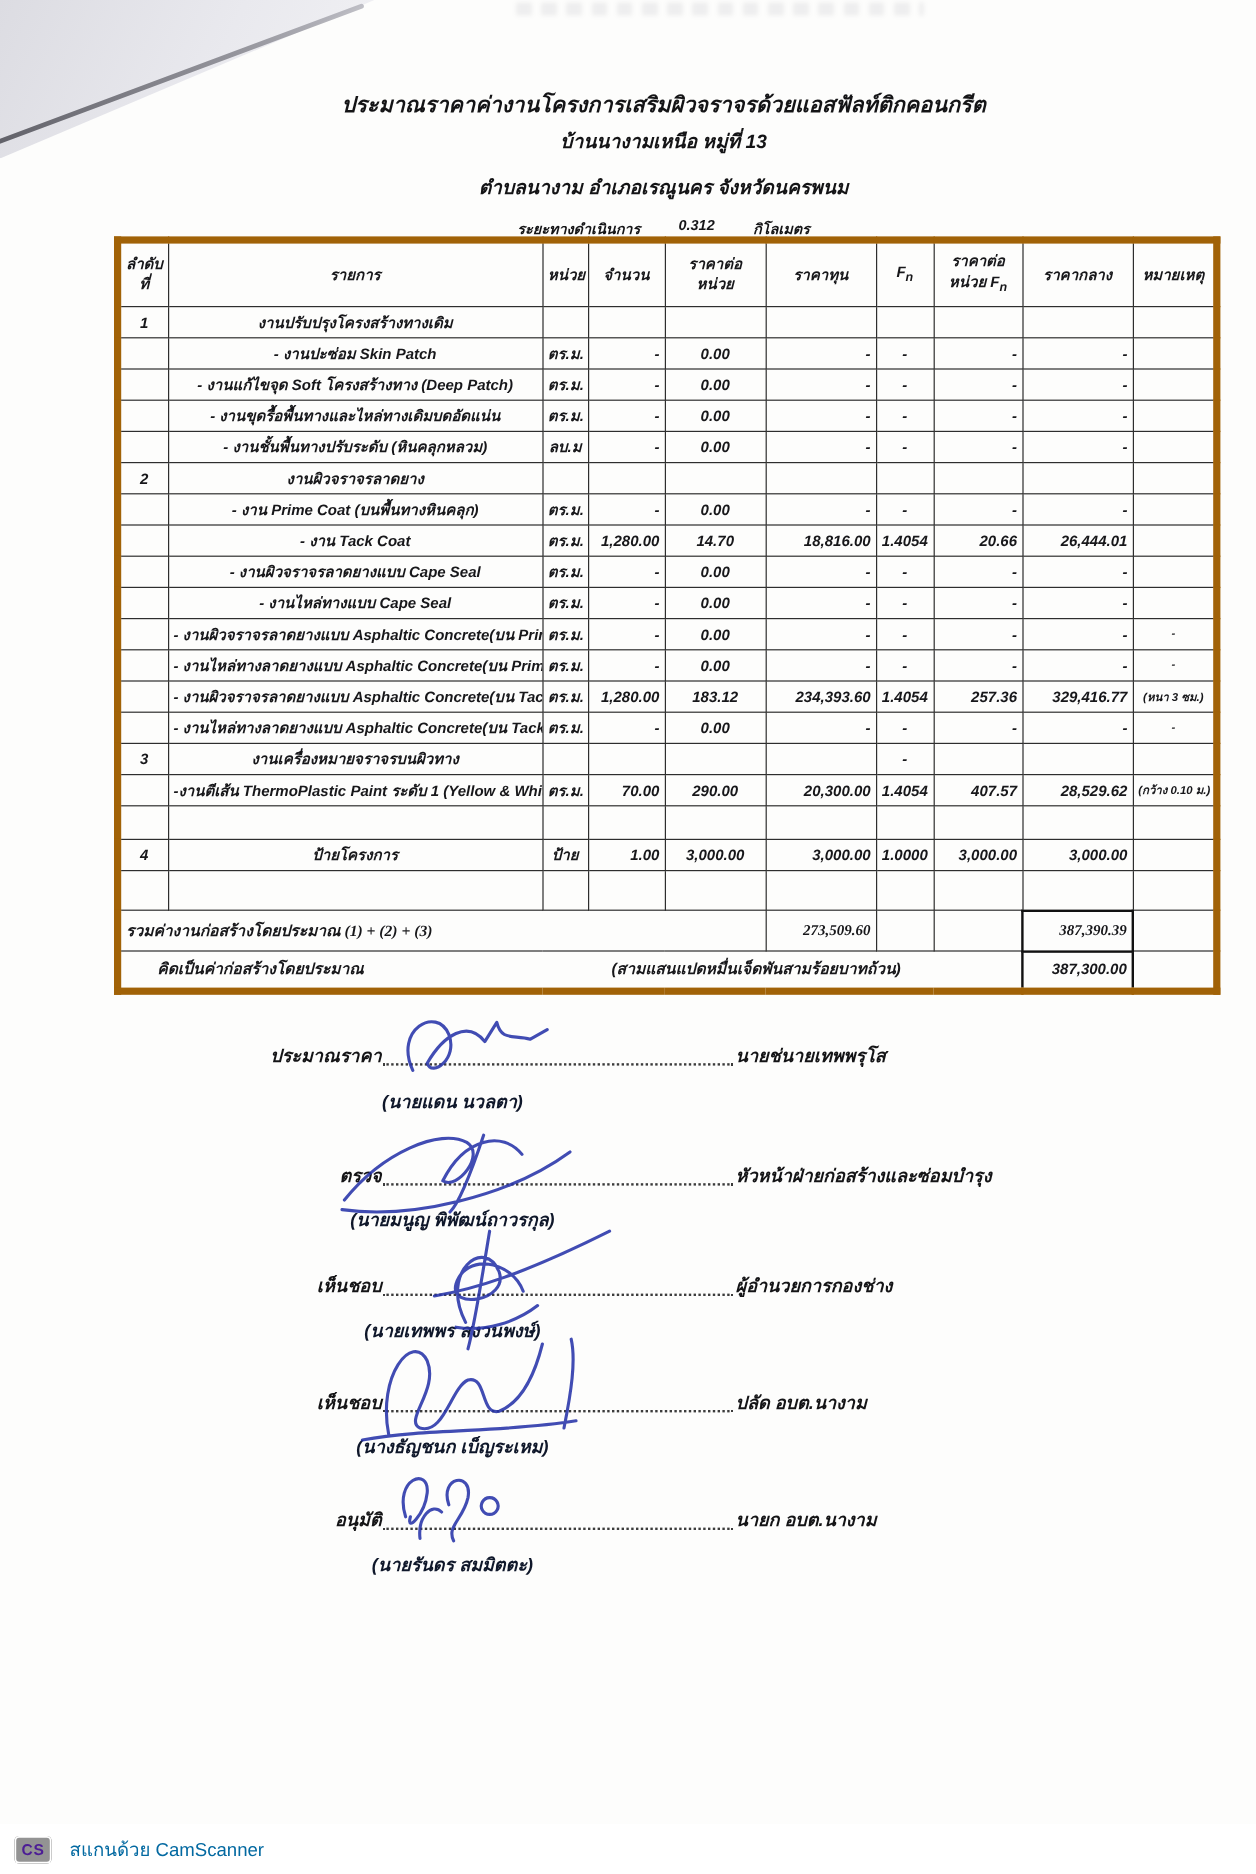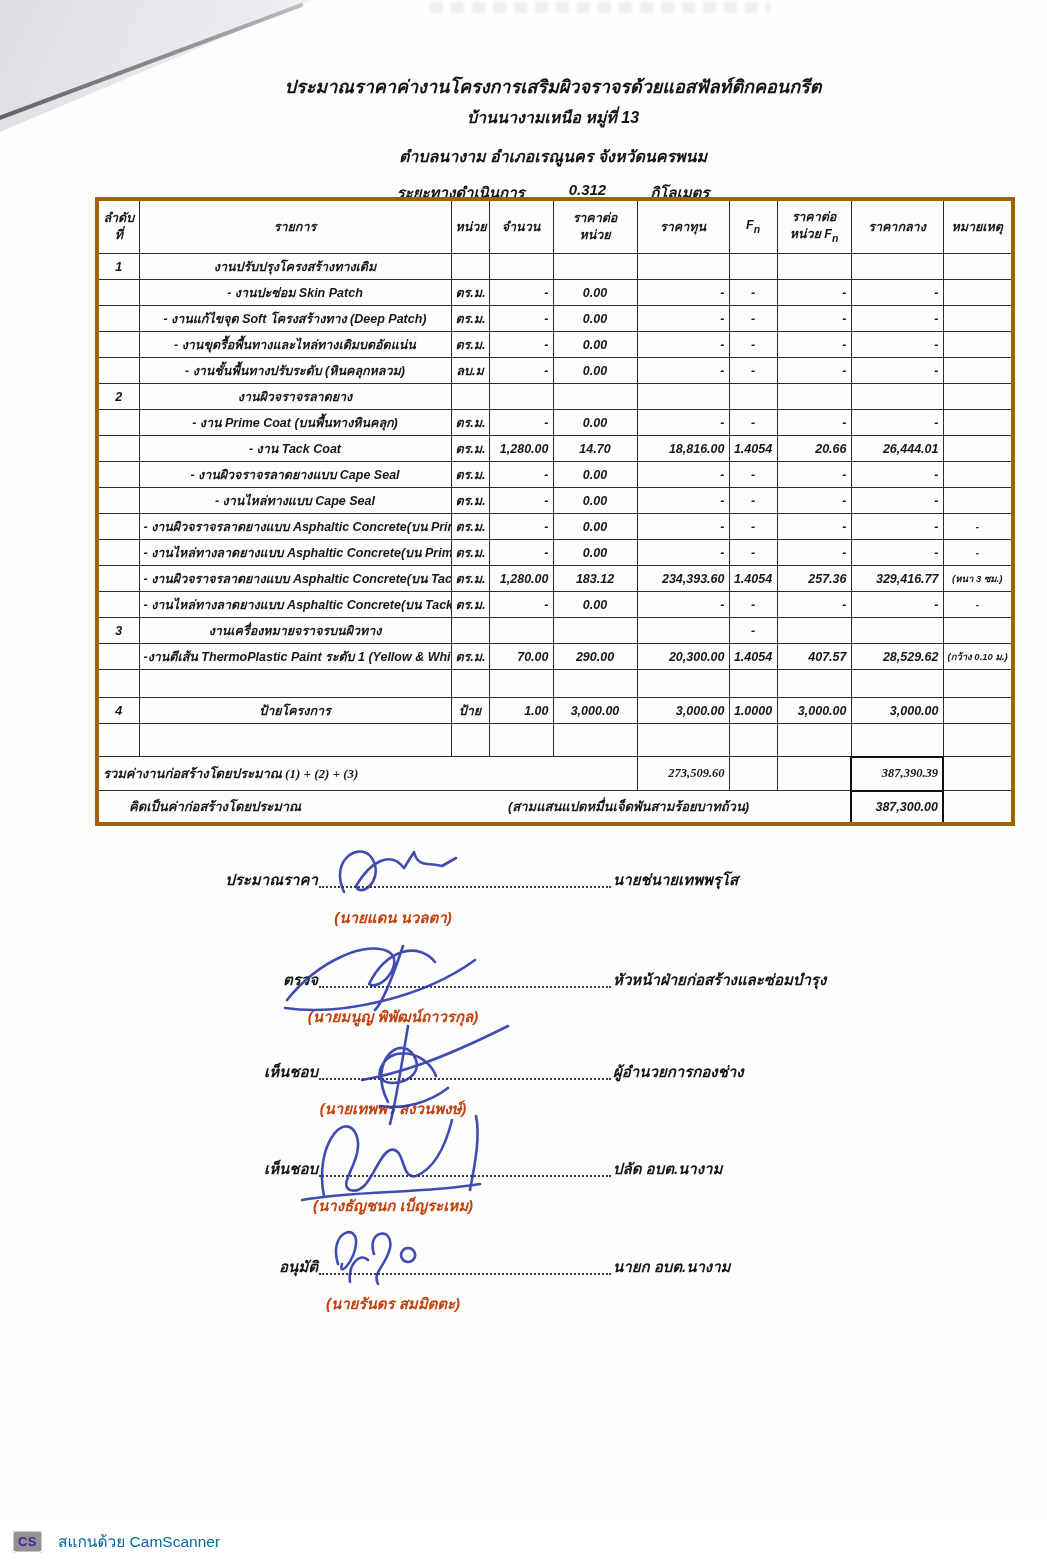--- a/index.html
+++ b/index.html
@@ -28,31 +28,31 @@
     position:absolute;top:2px;left:430px;width:340px;height:11px;
     background:repeating-linear-gradient(90deg,rgba(120,120,132,.22) 0 13px,transparent 13px 21px);
     filter:blur(1.6px);opacity:.5;pointer-events:none;
   }
   
   .head-block{position:absolute;left:95px;top:72px;width:916px;text-align:center;
     font-style:italic;font-weight:bold;color:#141416;}
   .head-line1{font-size:18px;margin-bottom:4px;}
   .head-line2{font-size:16px;margin-bottom:14px;}
   .head-line3{font-size:16px;margin-bottom:12px;}
-  .head-line4{font-size:15px;display:flex;justify-content:center;gap:44px;}
+  .head-line4{font-size:12px;display:flex;justify-content:center;gap:32px;}
   
   #cost-table{
     position:absolute;left:95px;top:197px;width:916px;
     border-collapse:collapse;table-layout:fixed;
     font-style:italic;font-weight:bold;font-size:12.5px;color:#17171a;
   }
   #cost-table th,#cost-table td{
     border:1px solid #2e2e2e;padding:1px 4px;overflow:hidden;
   }
-  #cost-table{border:4px solid #a16207;}
+  #cost-table{border:6px solid #a16207;}
   #cost-table th{font-size:12.5px;text-align:center;vertical-align:middle;height:50px;line-height:1.35;}
   #cost-table tbody td{height:23px;white-space:nowrap;}
   .c-no{text-align:center;}
   .c-item{text-align:center;margin-top:27px;}
   .c-unit{text-align:center;}
   .c-qty{text-align:right;padding-right:6px;}
   .c-unit_price{text-align:center;}
   .c-cost{text-align:right;padding-right:6px;}
   .c-f{text-align:center;}
   .c-unit_price_f{text-align:right;padding-right:6px;}
@@ -62,22 +62,22 @@
   .sum-flex{display:flex;align-items:center;}
   .sum-flex .lbl{padding-left:26px;font-size:13px;}
   .sum-flex .words{flex:1;text-align:center;padding-left:110px;font-size:13px;}
   .bold-box{border:2.5px solid #111 !important;}
   
   .sig-row{position:absolute;display:flex;align-items:flex-end;
     font-style:italic;font-weight:bold;font-size:15px;color:#141416;}
   .sig-label{width:120px;text-align:right;white-space:nowrap;}
   .sig-dots{width:292px;border-bottom:2px dotted #3c3c3c;height:2px;margin:0 1px 4px 1px;}
   .sig-title{white-space:nowrap;padding-left:1px;}
-  .sig-name{position:absolute;left:238px;width:310px;text-align:center;
-    font-style:italic;font-weight:bold;font-size:15px;color:#c2410c;white-space:nowrap;}
+  .sig-name{position:absolute;left:222px;width:310px;text-align:center;
+    font-style:italic;font-weight:bold;font-size:15px;color:#0f172a;white-space:nowrap;}
   .sig-ink{position:absolute;pointer-events:none;}
   .sig-ink path{fill:none;stroke-linecap:round;stroke-linejoin:round;opacity:.88;}
   
   .scan-footer{position:absolute;left:0;bottom:0;width:1047px;height:42px;
     background:#ffffff;display:flex;align-items:center;padding-left:12px;box-sizing:border-box;}
   .cs-badge{width:31px;height:23px;background:#939393;border-radius:4px;
     display:flex;align-items:center;justify-content:center;
     color:#4c1d95;font-weight:bold;font-size:13px;letter-spacing:.5px;
     box-shadow:inset 0 0 0 1.5px #fff, inset 0 0 0 3px #939393;margin-right:15px;}
   .footer-text{color:#0369a1;font-size:15.5px;}

